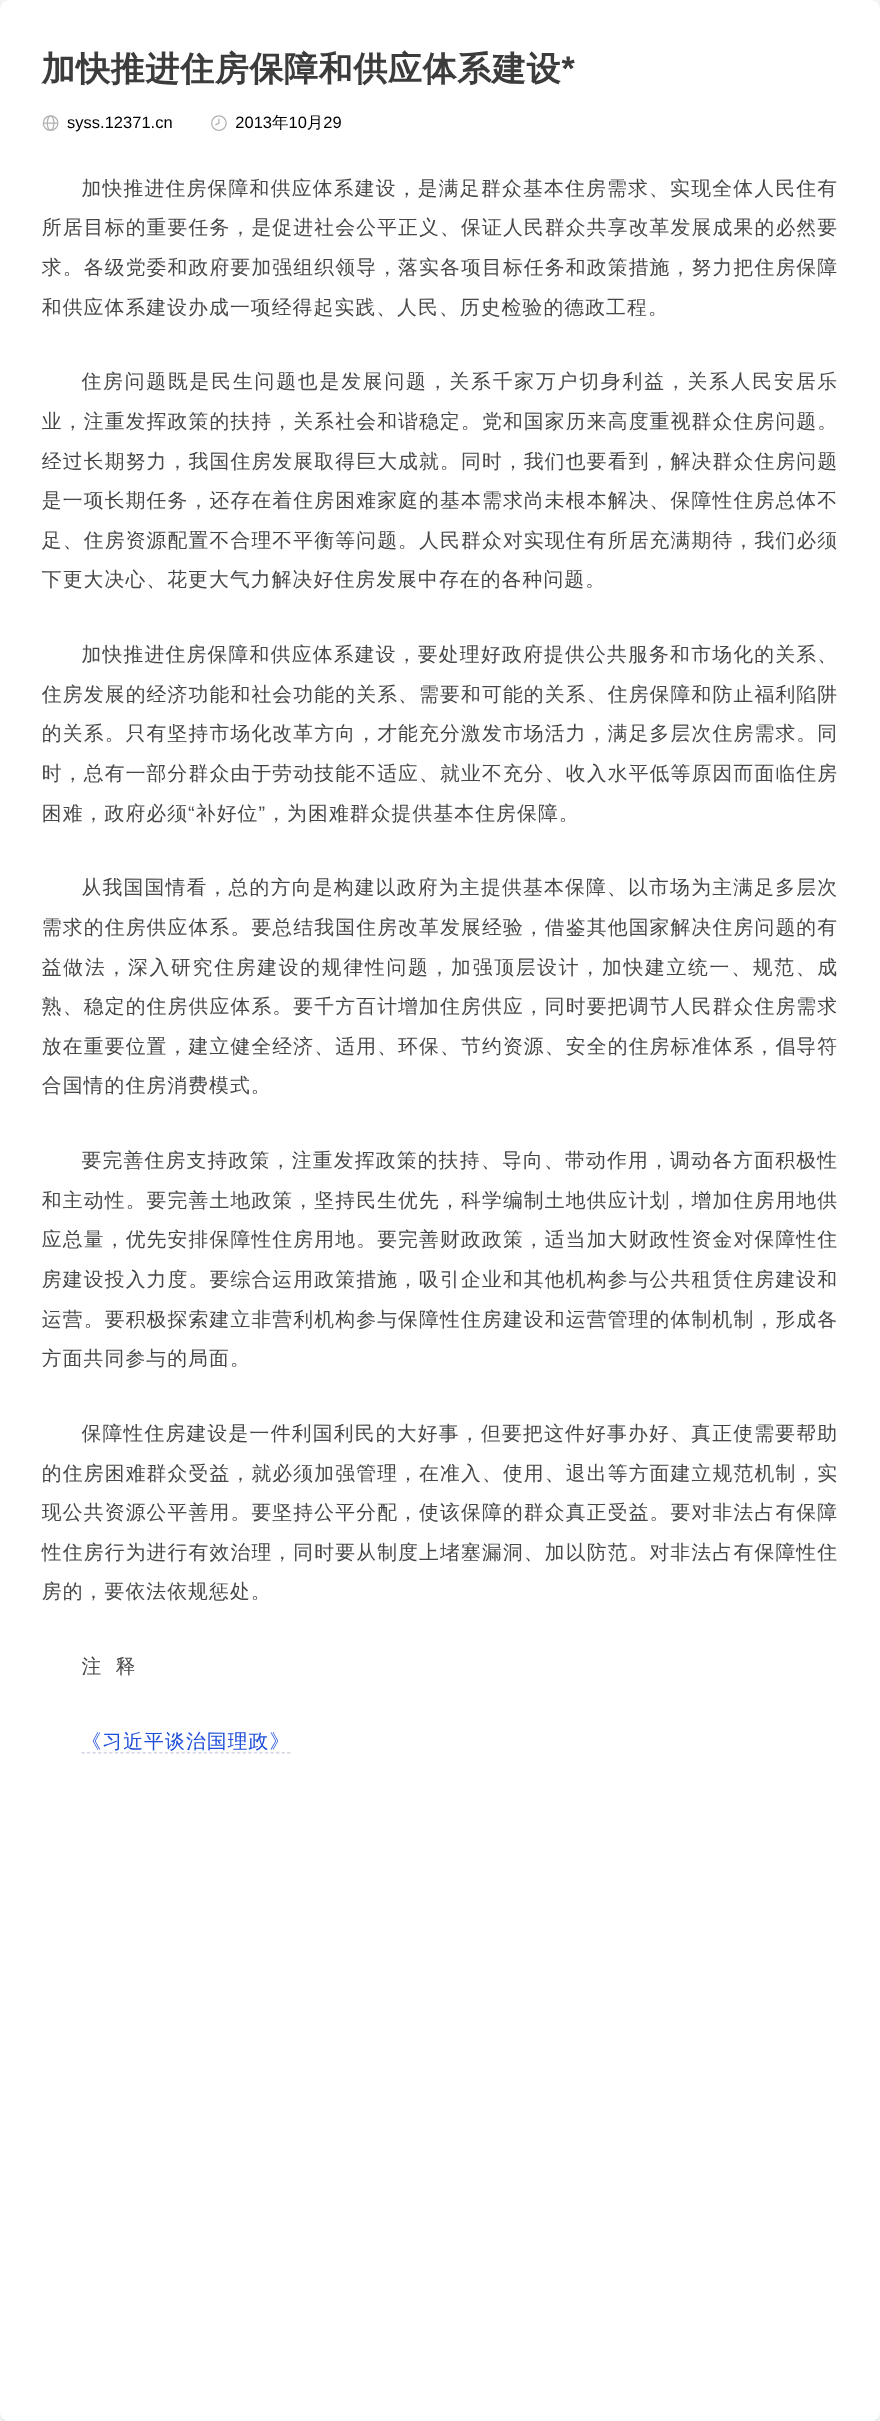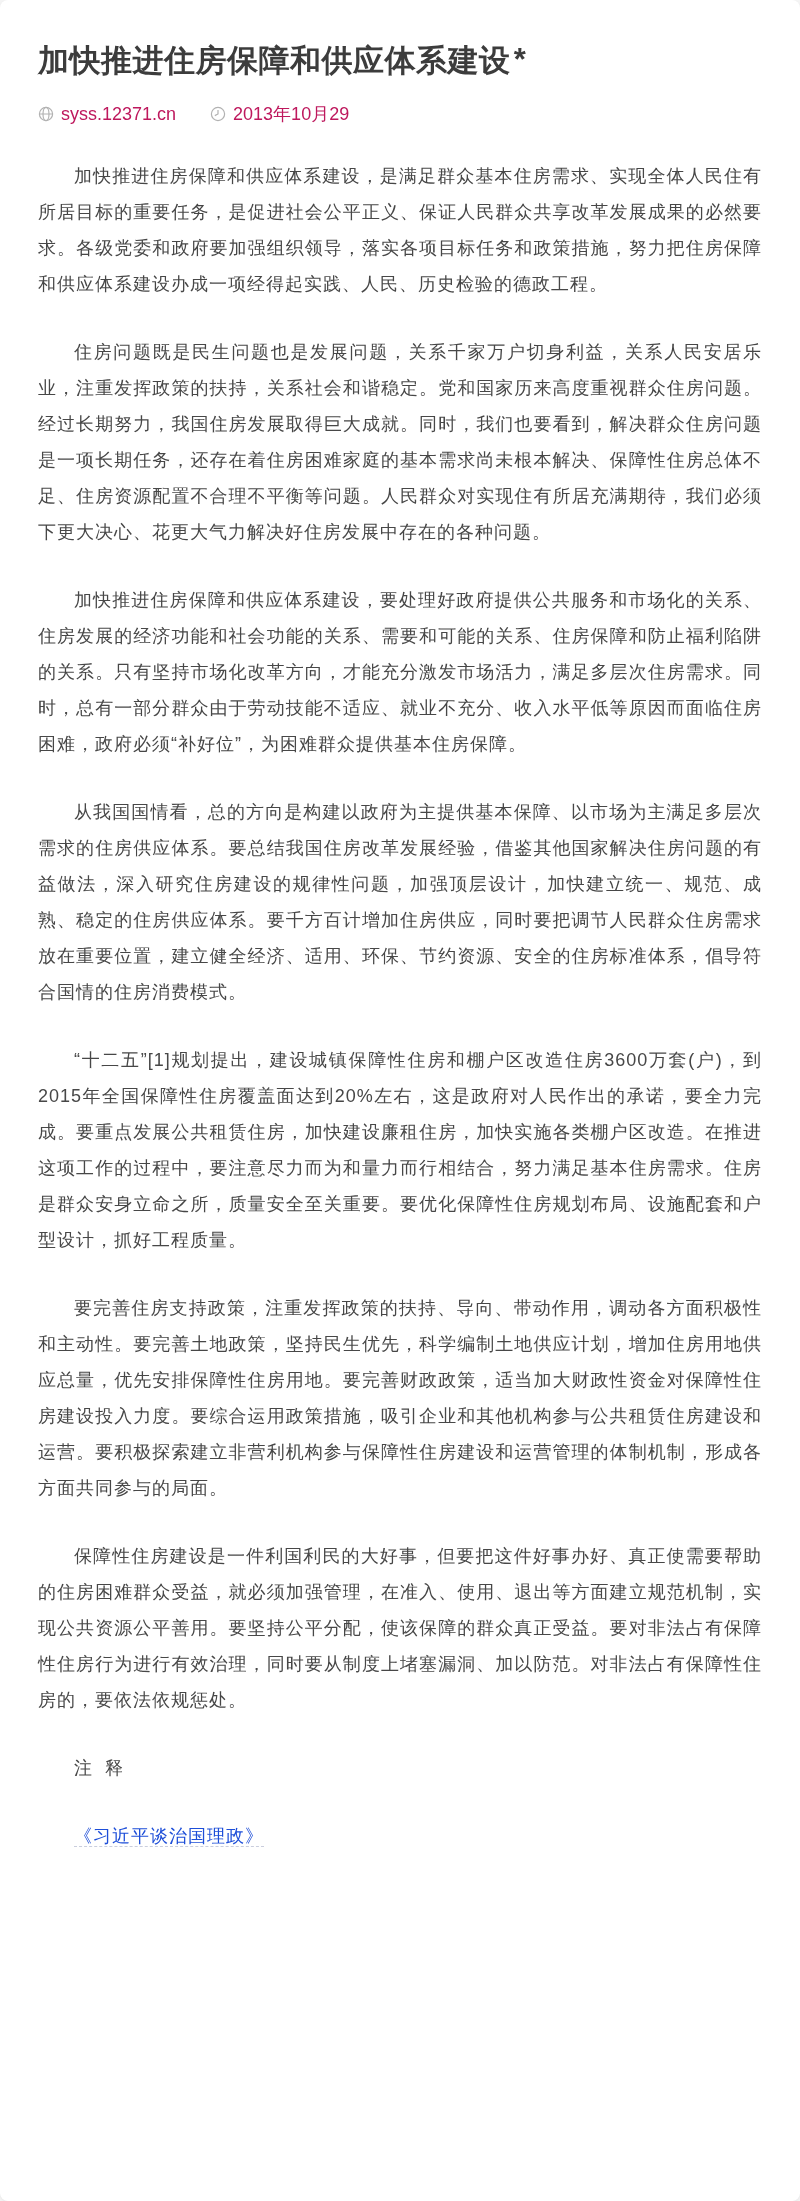--- a/index.html
+++ b/index.html
@@ -23,29 +23,28 @@
     padding:0 38px;
   }
   h1.page-title{
     margin:0;
     padding-top:40px;
     font-size:31px;
     line-height:46px;
     font-weight:bold;
     color:#3c3c3c;
     letter-spacing:0.5px;
-    font-family:Liberation Mono, monospace;
   }
   .meta{
     margin-top:16px;
     display:flex;
     align-items:center;
     gap:34px;
-    color:#be185d;
-    font-size:18px;
+    color:#000000;
+    font-size:15px;
   }
   .meta-item{
     display:inline-flex;
     align-items:center;
     gap:7px;
   }
   .meta-item svg{display:block;}
   article{
     margin-top:16px;
   }
@@ -96,21 +95,20 @@
         </svg>
         <span>2013年10月29</span>
       </span>
     </div>
 
     <article>
       <p>加快推进住房保障和供应体系建设，是满足群众基本住房需求、实现全体人民住有所居目标的重要任务，是促进社会公平正义、保证人民群众共享改革发展成果的必然要求。各级党委和政府要加强组织领导，落实各项目标任务和政策措施，努力把住房保障和供应体系建设办成一项经得起实践、人民、历史检验的德政工程。</p>
       <p>住房问题既是民生问题也是发展问题，关系千家万户切身利益，关系人民安居乐业，注重发挥政策的扶持，关系社会和谐稳定。党和国家历来高度重视群众住房问题。经过长期努力，我国住房发展取得巨大成就。同时，我们也要看到，解决群众住房问题是一项长期任务，还存在着住房困难家庭的基本需求尚未根本解决、保障性住房总体不足、住房资源配置不合理不平衡等问题。人民群众对实现住有所居充满期待，我们必须下更大决心、花更大气力解决好住房发展中存在的各种问题。</p>
       <p>加快推进住房保障和供应体系建设，要处理好政府提供公共服务和市场化的关系、住房发展的经济功能和社会功能的关系、需要和可能的关系、住房保障和防止福利陷阱的关系。只有坚持市场化改革方向，才能充分激发市场活力，满足多层次住房需求。同时，总有一部分群众由于劳动技能不适应、就业不充分、收入水平低等原因而面临住房困难，政府必须“补好位”，为困难群众提供基本住房保障。</p>
       <p>从我国国情看，总的方向是构建以政府为主提供基本保障、以市场为主满足多层次需求的住房供应体系。要总结我国住房改革发展经验，借鉴其他国家解决住房问题的有益做法，深入研究住房建设的规律性问题，加强顶层设计，加快建立统一、规范、成熟、稳定的住房供应体系。要千方百计增加住房供应，同时要把调节人民群众住房需求放在重要位置，建立健全经济、适用、环保、节约资源、安全的住房标准体系，倡导符合国情的住房消费模式。</p>
-      <p>“十二五”[1]规划提出，建设城镇保障性住房和棚户区改造住房3600万套(户)，到2015年全国保障性住房覆盖面达到20%左右，这是政府对人民作出的承诺，要全力完成。要重点发展公共租赁住房，加快建设廉租住房，加快实施各类棚户区改造。在推进这项工作的过程中，要注意尽力而为和量力而行相结合，努力满足基本住房需求。住房是群众安身立命之所，质量安全至关重要。要优化保障性住房规划布局、设施配套和户型设计，抓好工程质量。</p>
       <p>要完善住房支持政策，注重发挥政策的扶持、导向、带动作用，调动各方面积极性和主动性。要完善土地政策，坚持民生优先，科学编制土地供应计划，增加住房用地供应总量，优先安排保障性住房用地。要完善财政政策，适当加大财政性资金对保障性住房建设投入力度。要综合运用政策措施，吸引企业和其他机构参与公共租赁住房建设和运营。要积极探索建立非营利机构参与保障性住房建设和运营管理的体制机制，形成各方面共同参与的局面。</p>
       <p>保障性住房建设是一件利国利民的大好事，但要把这件好事办好、真正使需要帮助的住房困难群众受益，就必须加强管理，在准入、使用、退出等方面建立规范机制，实现公共资源公平善用。要坚持公平分配，使该保障的群众真正受益。要对非法占有保障性住房行为进行有效治理，同时要从制度上堵塞漏洞、加以防范。对非法占有保障性住房的，要依法依规惩处。</p>
 
 
 
       <p class="notes-heading">注 释</p>
 
 
       <p class="book-link-row">
         <a>《习近平谈治国理政》</a>

